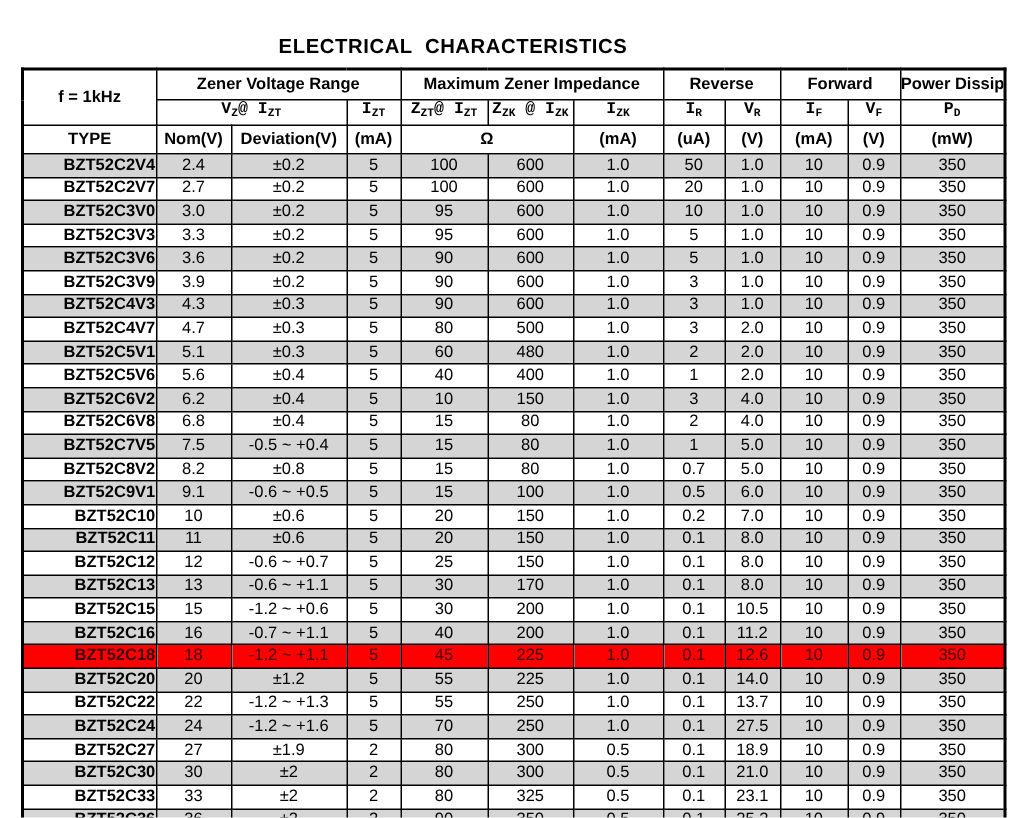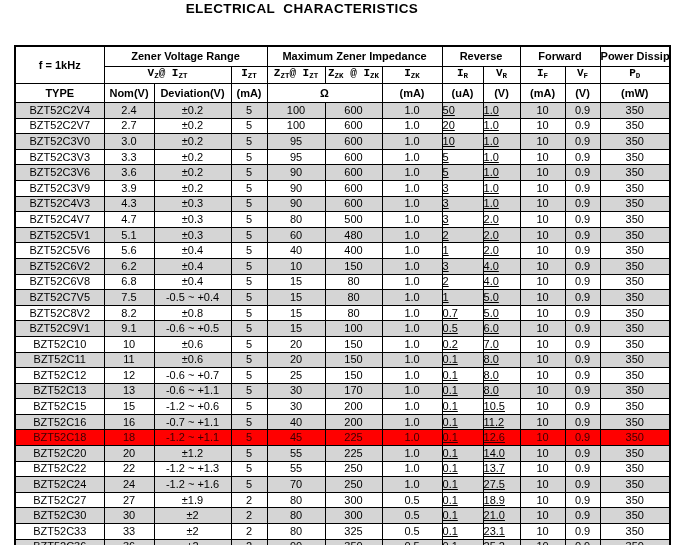--- a/index.html
+++ b/index.html
@@ -2,42 +2,42 @@
 <html><head>
 <meta charset="utf-8">
 <style>
   html,body{margin:0;padding:0;}
   body{
     width:684px;height:545px;background:#ffffff;position:relative;
     font-family:"Liberation Sans","DejaVu Sans",sans-serif;color:#000;
     overflow:hidden;
   }
   .title{
-    position:absolute;top:1px;left:0;width:604px;text-align:center;
+    position:absolute;top:23px;left:0;width:604px;text-align:center;
     font-weight:bold;font-size:13.5px;letter-spacing:0.4px;white-space:pre;
   }
   table.spec{
     position:absolute;left:14px;top:45px;
     border-collapse:collapse;table-layout:fixed;width:655px;
     border:2px solid var(--border,#000);
   }
   table.spec th, table.spec td{
     border:1px solid var(--border,#000);
     padding:0;overflow:hidden;white-space:nowrap;
     font-size:11px;line-height:13px;
   }
   table.spec th{font-weight:bold;background:#fff;}
   .h-freq{font-size:13px;}
   .hr1 th{height:19px;}
   .hr2 th{height:16px;font-family:Liberation Mono, monospace;}
   .hr3 th{height:18px;}
   tbody td{height:14.6px;}
-  td.c-left{text-align:center;padding-left:7px;}
+  td.c-left{text-align:right;padding-left:7px;font-weight:bold;}
   td.c-center, th{text-align:center;}
-  td.c-right{text-align:left;padding-right:3px;text-decoration:underline;}
+  td.c-right{text-align:center;padding-right:3px;}
   tbody tr.alt td{background:var(--altBg,#d5d5d5);}
   tbody tr.highlight td{background:var(--hlBg,#ff0000);color:var(--hlText,#3c0000);}
   sub{font-size:7.5px;vertical-align:-2px;letter-spacing:0;}
   .unit-ohm{font-size:12px;}
 </style>
 </head>
 <body style="--hlBg: #ff0000; --hlText: #3c0000; --altBg: #d5d5d5; --border: #000000;">
 
 <div class="title">ELECTRICAL  CHARACTERISTICS</div>
 

